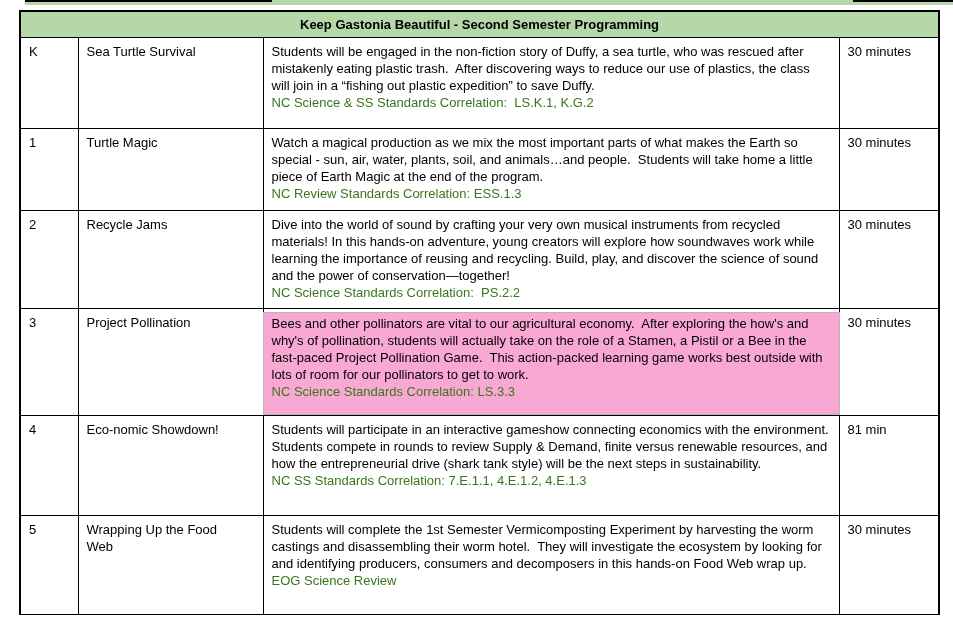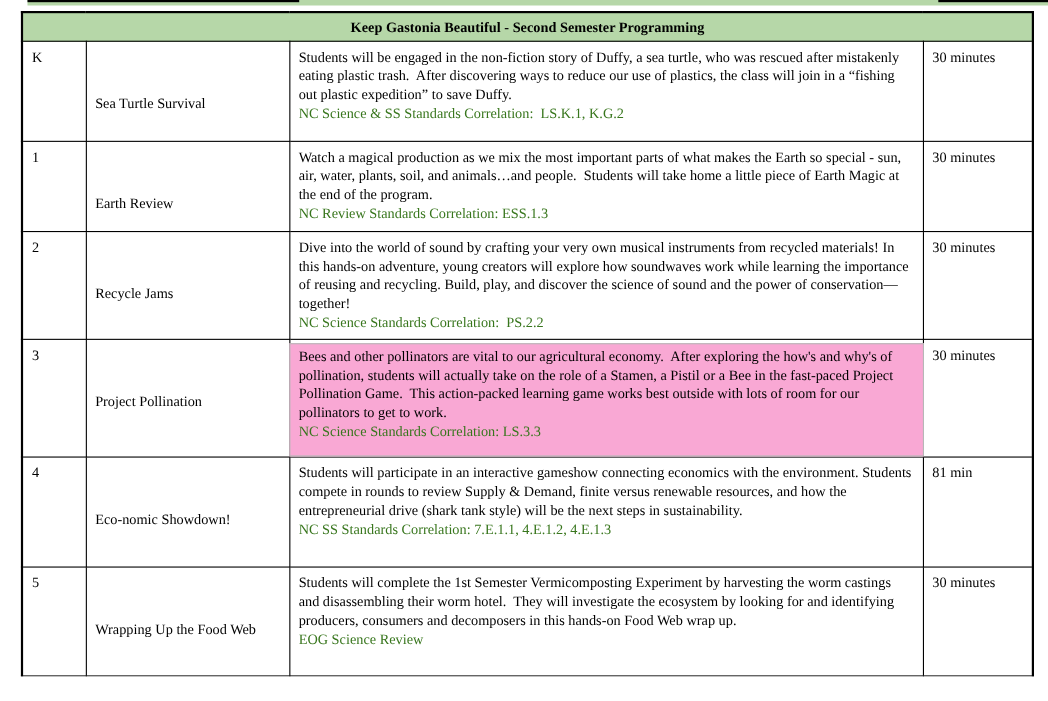--- a/index.html
+++ b/index.html
@@ -6,21 +6,21 @@
     margin: 0;
     padding: 0;
     background: #ffffff;
   }
   .page {
     position: relative;
     width: 953px;
     height: 615px;
     background: #ffffff;
     overflow: hidden;
-    font-family: Liberation Serif, serif;
+    font-family: Liberation Sans, sans-serif;
     color: #000;
   }
   
   .top-strip {
     position: absolute;
     left: 25px;
     top: 0;
     width: 928px;
     height: 5px;
     background: var(--header-bg, #b6d7a8);
@@ -72,21 +72,20 @@
   tr.r-2  { height: 98px; }
   tr.r-3  { height: 107px; }
   tr.r-4  { height: 100px; }
   tr.r-5  { height: 99px; }
   .standards {
     color: var(--standards-green, #38761d);
   }
   .program-name {
     display: inline-block;
     max-width: 152px;
-    margin-top: 42px;
   }
   
   td.boxed {
     position: relative;
   }
   .textbox-overlay {
     position: absolute;
     top: 3px;
     left: -1px;
     right: -1px;
@@ -122,21 +121,21 @@
 
       <tr class="r-k">
         <td>K</td>
         <td><span class="program-name">Sea Turtle Survival</span></td>
         <td><span>Students will be engaged in the non-fiction story of Duffy, a sea turtle, who was rescued after mistakenly eating plastic trash.  After discovering ways to reduce our use of plastics, the class will join in a “fishing out plastic expedition” to save Duffy.</span><div class="standards">NC Science &amp; SS Standards Correlation:  LS.K.1, K.G.2</div></td>
         <td>30 minutes</td>
       </tr>
 
       <tr class="r-1">
         <td>1</td>
-        <td><span class="program-name">Earth Review</span></td>
+        <td><span class="program-name">Turtle Magic</span></td>
         <td><span>Watch a magical production as we mix the most important parts of what makes the Earth so special - sun, air, water, plants, soil, and animals…and people.  Students will take home a little piece of Earth Magic at the end of the program.</span><div class="standards">NC Review Standards Correlation: ESS.1.3</div></td>
         <td>30 minutes</td>
       </tr>
 
       <tr class="r-2">
         <td>2</td>
         <td><span class="program-name">Recycle Jams</span></td>
         <td><span>Dive into the world of sound by crafting your very own musical instruments from recycled materials! In this hands-on adventure, young creators will explore how soundwaves work while learning the importance of reusing and recycling. Build, play, and discover the science of sound and the power of conservation—together!</span><div class="standards">NC Science Standards Correlation:  PS.2.2</div></td>
         <td>30 minutes</td>
       </tr>

